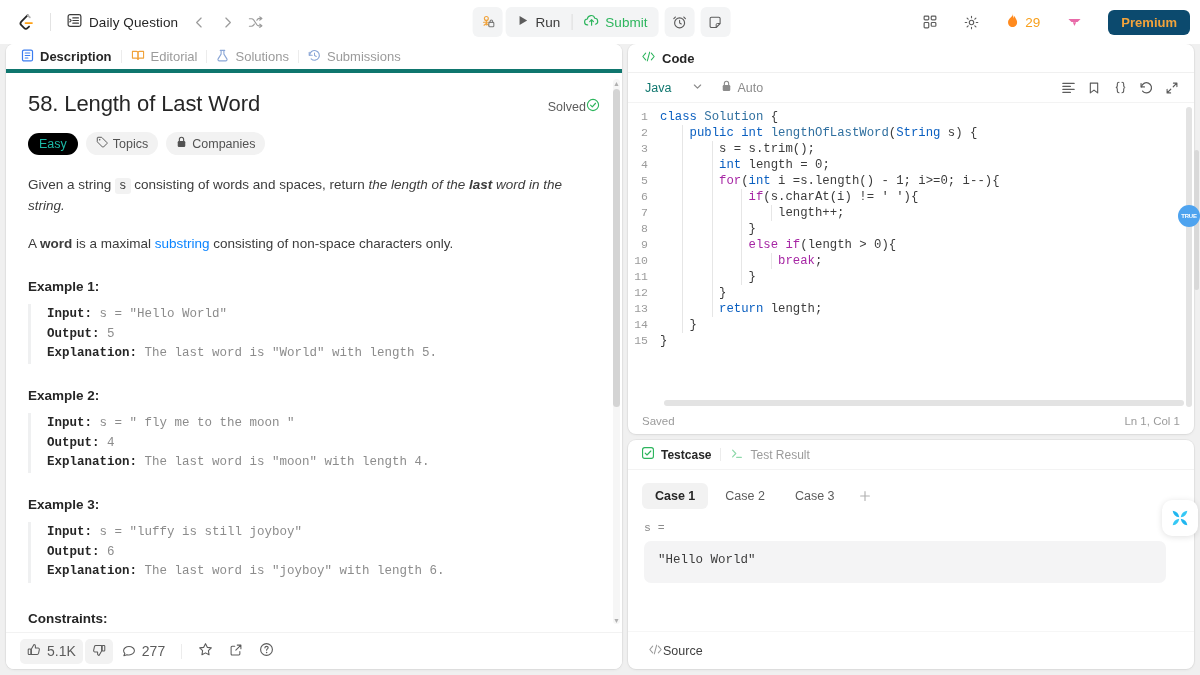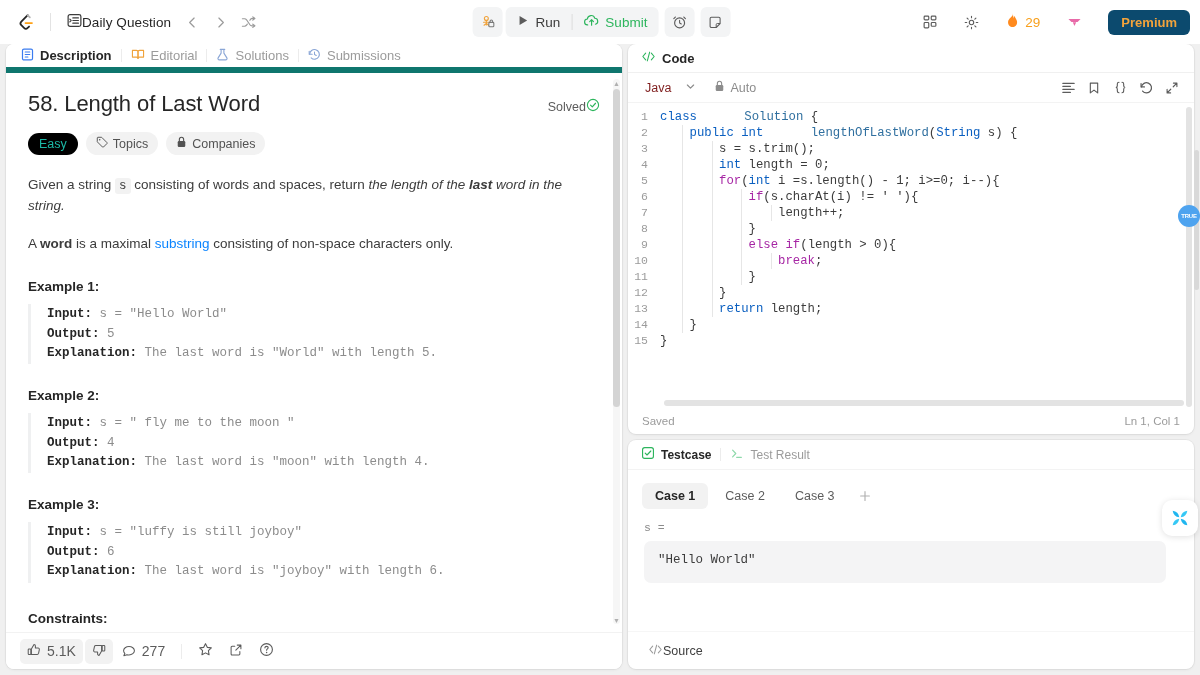--- a/index.html
+++ b/index.html
@@ -20,21 +20,21 @@
     padding: 0 10px;
     position: relative;
   }
   .nav-left { display: flex; align-items: center; gap: 2px; }
   .logo-btn {
     width: 30px; height: 30px; display: flex; align-items: center; justify-content: center;
     border-radius: 6px;
   }
   .nav-divider { width: 1px; height: 18px; background: #e3e3e3; margin: 0 8px; }
   .daily-chip {
-    display: flex; align-items: center; 
+    display: flex; align-items: center; gap: 7px;
     padding: 4px 6px; border-radius: 6px; cursor: pointer;
   }
   .daily-label { font-size: 13.5px; color: #262626; font-weight: 500; letter-spacing: .1px; }
   .nav-icon-btn {
     width: 26px; height: 26px; display: flex; align-items: center; justify-content: center;
     border-radius: 5px; cursor: pointer; color: #9b9b9b;
   }
 
   .nav-center {
     position: absolute; left: 50%; transform: translateX(-50%);
@@ -73,21 +73,21 @@
   .panel {
     background: #ffffff; border-radius: 8px;
     box-shadow: 0 0 0 1px rgba(0,0,0,.04), 0 1px 3px rgba(0,0,0,.06);
     display: flex; flex-direction: column; min-height: 0; overflow: hidden;
   }
 
   
   .left-panel { width: 616px; min-width: 616px; }
   .tabbar {
     height: 29px; min-height: 29px; display: flex; align-items: center;
-    padding: 0 12px; border-bottom: 6px solid #0f766e; background: #fff;
+    padding: 0 12px; border-bottom: 4px solid #0f766e; background: #fff;
     gap: 0;
   }
   .tab {
     display: flex; align-items: center; gap: 6px; padding: 0 9px; height: 29px;
     font-size: 13px; color: #9b9b9b; cursor: pointer;
   }
   .tab:first-child { padding-left: 3px; }
   .tab.active { color: #262626; font-weight: 600; }
   .tab-sep { width: 1px; height: 13px; background: #ececec; }
 
@@ -158,21 +158,21 @@
   .code-head {
     height: 29px; min-height: 29px; display: flex; align-items: center; gap: 6px;
     padding: 0 13px; border-bottom: 1px solid #f0f0f0;
   }
   .code-head-label { font-size: 13px; font-weight: 600; color: #262626; }
   .code-toolbar {
     height: 30px; min-height: 30px; display: flex; align-items: center;
     padding: 0 10px; border-bottom: 1px solid #f3f3f3;
   }
   .lang-sel {
-    display: flex; align-items: center; gap: 14px; font-size: 12.5px; color: #7f1d1d;
+    display: flex; align-items: center; gap: 21px; font-size: 12.5px; color: #0f766e;
     padding: 3px 7px; border-radius: 5px; cursor: pointer;
   }
   .auto-chip {
     display: flex; align-items: center; gap: 5px; font-size: 12.5px; color: #8c8c8c;
     padding: 3px 7px; border-radius: 5px; cursor: pointer; margin-left: 4px;
   }
   .tb-right { margin-left: auto; display: flex; align-items: center; gap: 2px; }
   .tb-icon {
     width: 24px; height: 24px; display: flex; align-items: center; justify-content: center;
     border-radius: 5px; color: #5c5c5c; cursor: pointer;
@@ -183,21 +183,21 @@
     font-family: "Liberation Mono", monospace; font-size: 12.3px; line-height: 16px;
   }
   .code-line { display: flex; height: 16px; align-items: center; }
   .ln {
     width: 32px; min-width: 32px; text-align: right; padding-right: 12px;
     color: #9b9b9b; font-size: 11.5px; user-select: none;
   }
   .code-text { white-space: pre; color: #3c3c3c; position: relative; }
   .k  { color: #0a5fc0; }      
   .kp { color: #a626a4; }
-  .fn { color: #2f6f9f; margin-left: 40px; }
+  .fn { color: #2f6f9f; }
   .num{ color: #3c3c3c; }
   .st { color: #3c3c3c; }
   .indent-guide {
     position: absolute; top: 0; width: 1px; height: 16px; background: #e6e6e6;
   }
   .ed-scroll-v {
     position: absolute; right: 2px; top: 4px; width: 6px; height: 300px;
     background: #e3e3e3; border-radius: 3px;
   }
   .ed-scroll-h {

